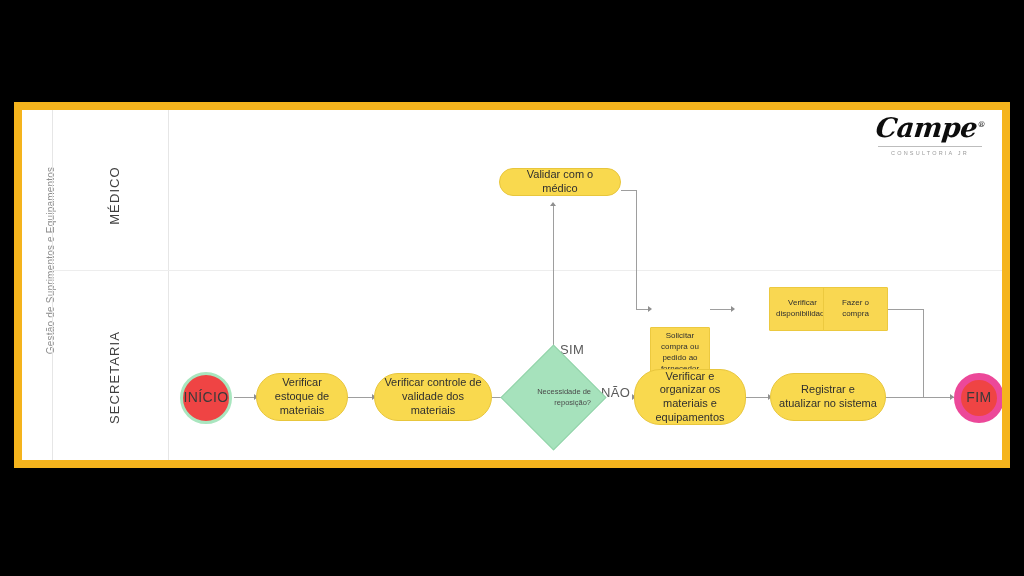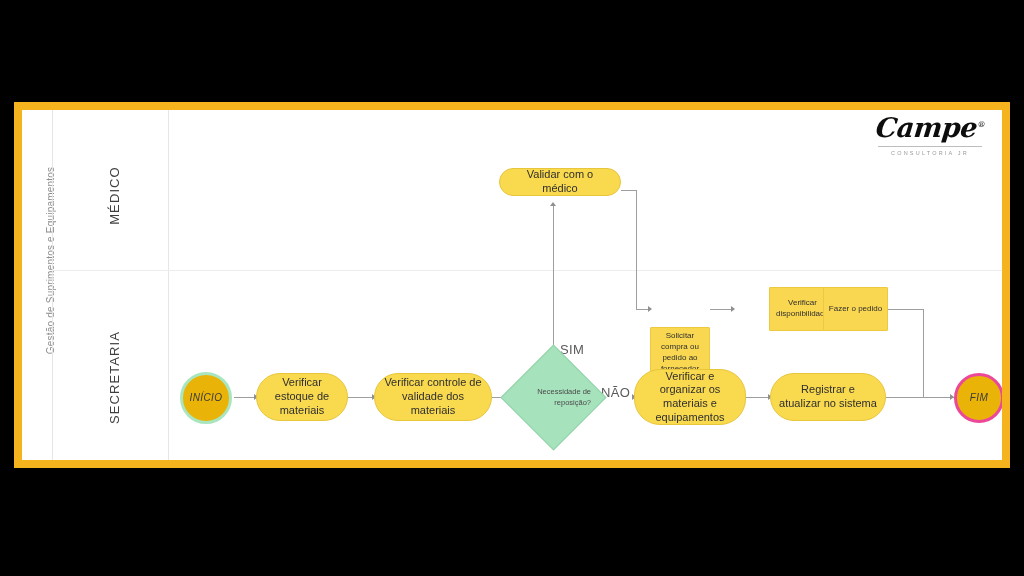--- a/index.html
+++ b/index.html
@@ -140,27 +140,26 @@
   .task-sq {
     background: #f9d751;
     border: 1px solid #ecc93f;
     border-radius: 1px;
     font-size: 8px;
     padding: 0 4px;
     line-height: 1.35;
   }
   .terminator {
     border-radius: 50%;
-    background: #eab308;
-    font-size: 10px;
+    background: #ef4444;
+    font-size: 14px;
     letter-spacing: .4px;
-    font-style: italic;
   }
   #node-inicio { border: 3px solid #a9e6bf; color: #3a3a3a; }
-  #node-fim    { border: 3px solid #ec4899; color: #3a3a3a; }
+  #node-fim    { border: 7px solid #ec4899; color: #3a3a3a; }
 
   .gateway {
     position: absolute;
     display: flex;
     align-items: center;
     justify-content: center;
   }
   .gateway .diamond {
     position: absolute;
     inset: 0;
@@ -288,21 +287,21 @@
 
       <div class="node task-sq" id="node-solicitar" style="left:628px; top:173px; width:60px; height:52px;margin-top:44px;">
         <span>Solicitar compra ou pedido ao fornecedor</span>
       </div>
 
       <div class="node task-sq" id="node-disponibilidade" style="left:711px; top:177px; width:67px; height:44px;margin-left:36px;">
         <span>Verificar disponibilidade</span>
       </div>
 
       <div class="node task-sq" id="node-fazer-pedido" style="left:801px; top:177px; width:65px; height:44px;">
-        <span>Fazer o pedido</span>
+        <span>Fazer o compra</span>
       </div>
 
       <div class="node task" id="node-verificar-organizar" style="left:612px; top:259px; width:112px; height:56px;">
         <span>Verificar e organizar os materiais e equipamentos</span>
       </div>
 
       <div class="node task" id="node-registrar" style="left:748px; top:263px; width:116px; height:48px;">
         <span>Registrar e atualizar no sistema</span>
       </div>
 

